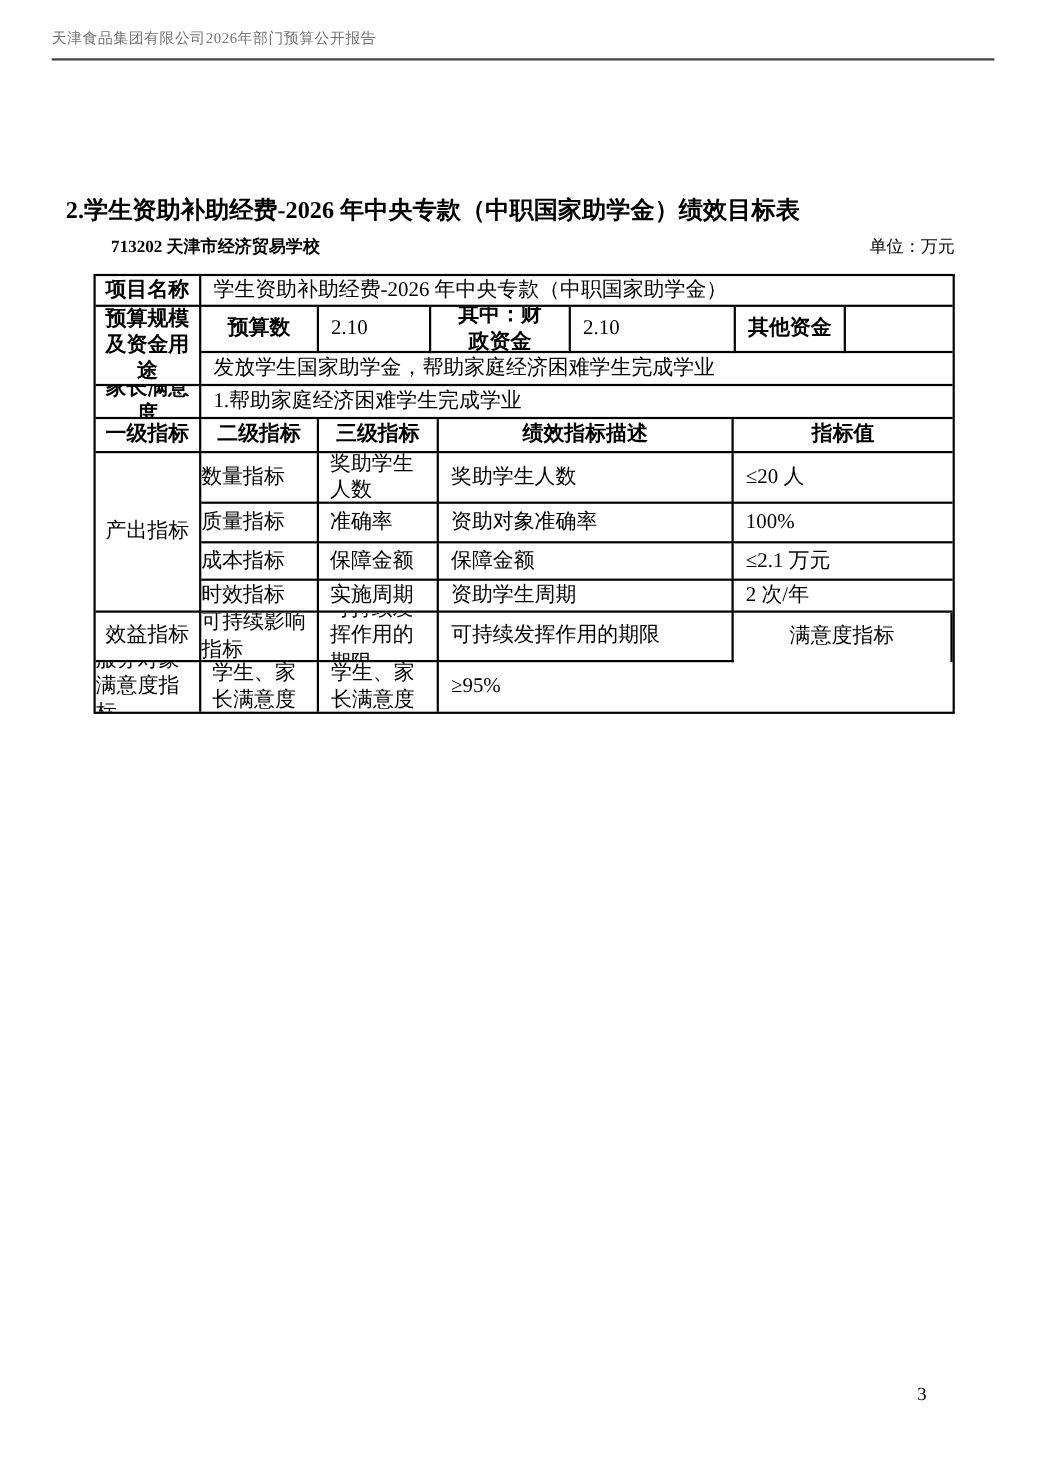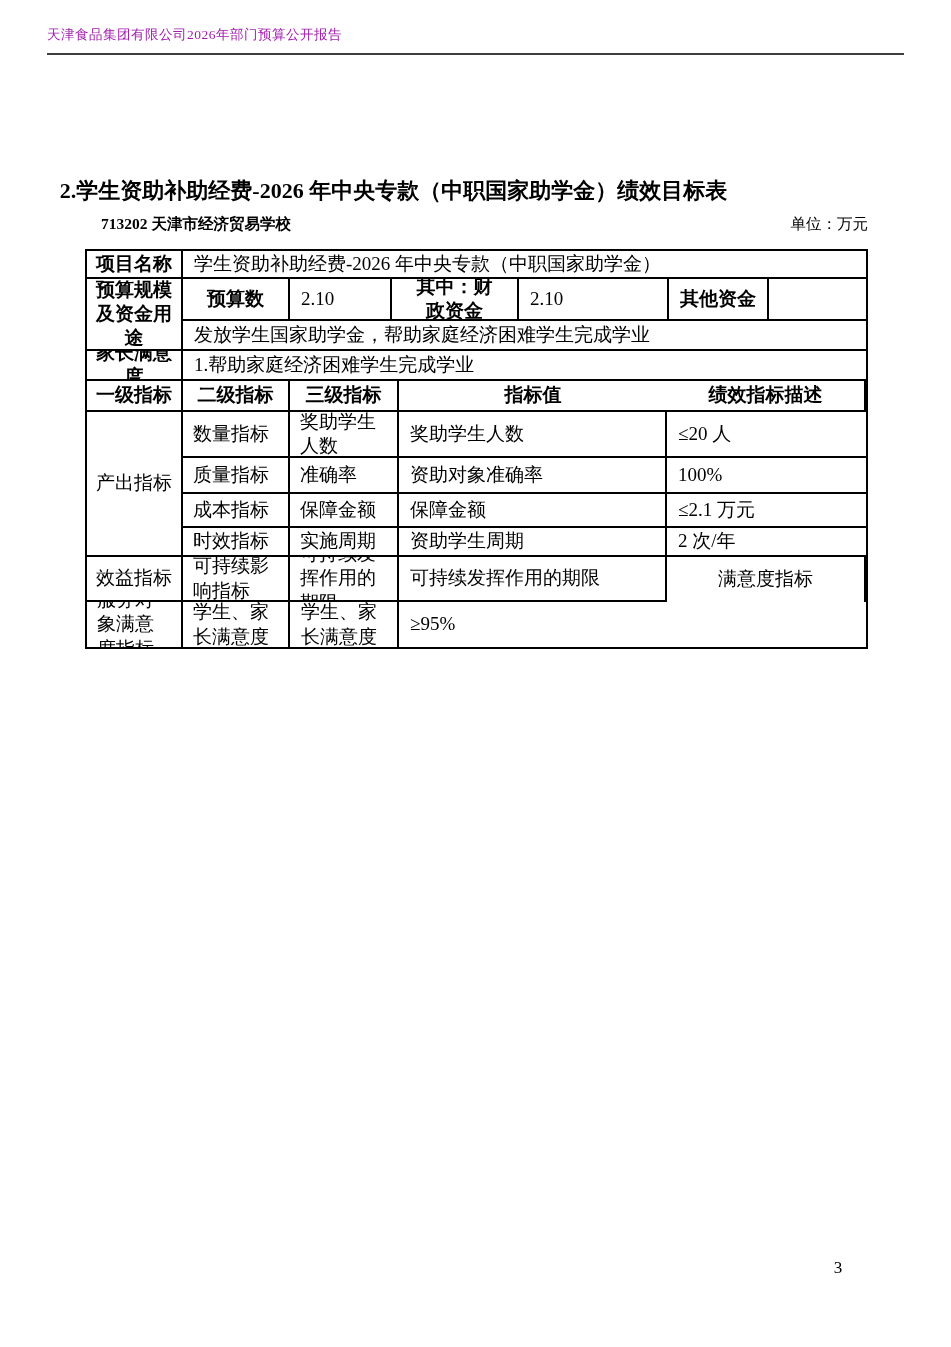--- a/index.html
+++ b/index.html
@@ -7,21 +7,21 @@
   body {
     width: 951px; height: 1347px;
     background: #ffffff;
     color: #000;
     font-family: "Liberation Serif", "DejaVu Serif", serif;
     position: relative;
     overflow: hidden;
   }
   .doc-header {
     position: absolute; left: 47px; top: 26px;
-    font-size: 13.5px; color: #a21caf;
+    font-size: 13.5px; color: #737373;
     letter-spacing: 0.5px;
   }
   .doc-rule {
     position: absolute; left: 47px; top: 53px;
     width: 857px; height: 2px; background: #3f3f3f;
   }
   .doc-title {
     position: absolute; left: 0; top: 176px; width: 787px;
     text-align: center;
     font-size: 22px; font-weight: bold;
@@ -47,21 +47,21 @@
     border-right: 2px solid #000;
     border-bottom: 2px solid #000;
     display: flex; align-items: center;
     overflow: hidden;
   }
   .c.last-col { border-right: none; }
   .c.last-row { border-bottom: none; }
   .center { justify-content: center; text-align: center; }
   .bold { font-weight: bold; }
   .pl { padding-left: 11px; padding-right: 6px; }
-  .c2pad { padding-left: 10px; padding-right: 10px; }
+  .c2pad { padding-right: 10px; }
   .c3pad { padding-left: 10px; padding-right: 12px; }
   .narrow-inner { display: block; max-width: 80px; }
   .span-rows-1-3 { grid-row: 1 / 3; grid-column: 1; }
   .span-rows-1-5 { grid-row: 1 / 5; grid-column: 1; }
   .usage-cell { grid-row: 2; grid-column: 2 / 8; }
   .page-number {
     position: absolute; left: 826px; top: 1258px;
     width: 24px; text-align: center;
     font-size: 17px;
   }
@@ -103,22 +103,22 @@
 
   <div class="grid row-c">
     <div class="c center bold">家长满意度</div>
     <div class="c pl last-col">1.帮助家庭经济困难学生完成学业</div>
   </div>
 
   <div class="grid row-d">
     <div class="c center bold">一级指标</div>
     <div class="c center bold">二级指标</div>
     <div class="c center bold">三级指标</div>
+    <div class="c center bold">绩效指标描述</div>
     <div class="c center bold last-col">指标值</div>
-    <div class="c center bold">绩效指标描述</div>
   </div>
 
   <div class="grid sec-e">
 
     <div class="c center span-rows-1-5">产出指标</div>
 
     <div class="c c2pad">数量指标</div>
     <div class="c c3pad">奖助学生人数</div>
     <div class="c pl">奖助学生人数</div>
     <div class="c pl last-col">≤20 人</div>

